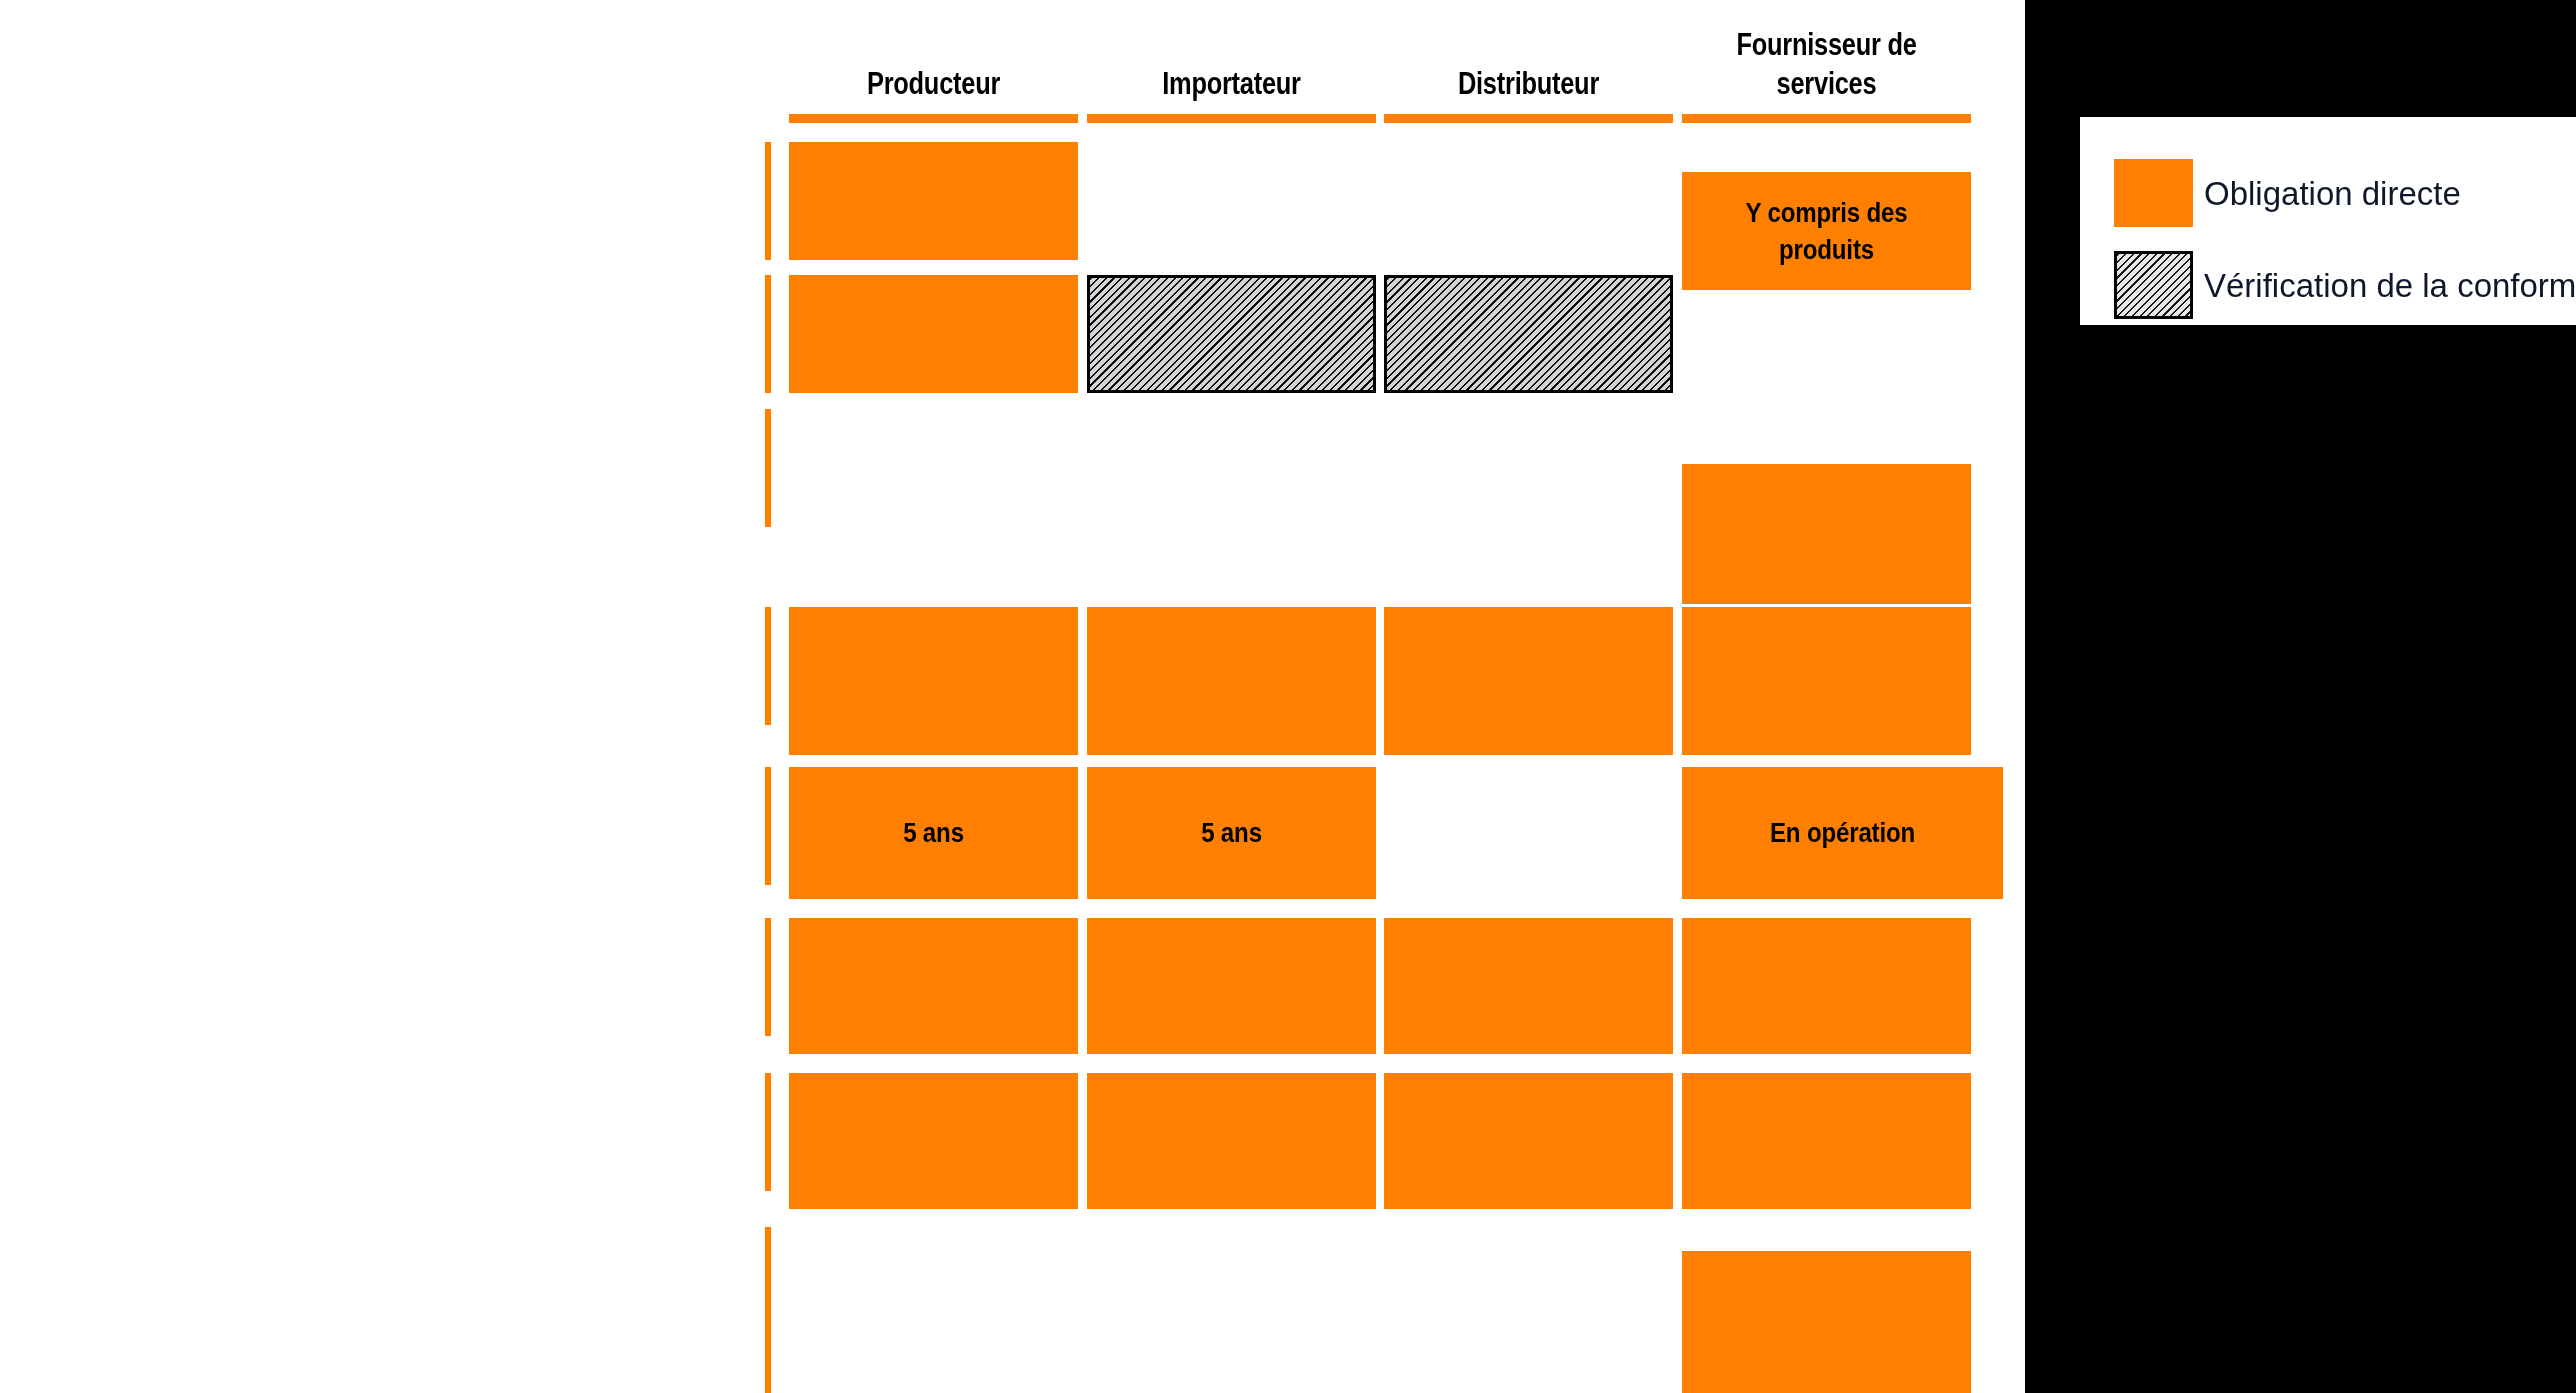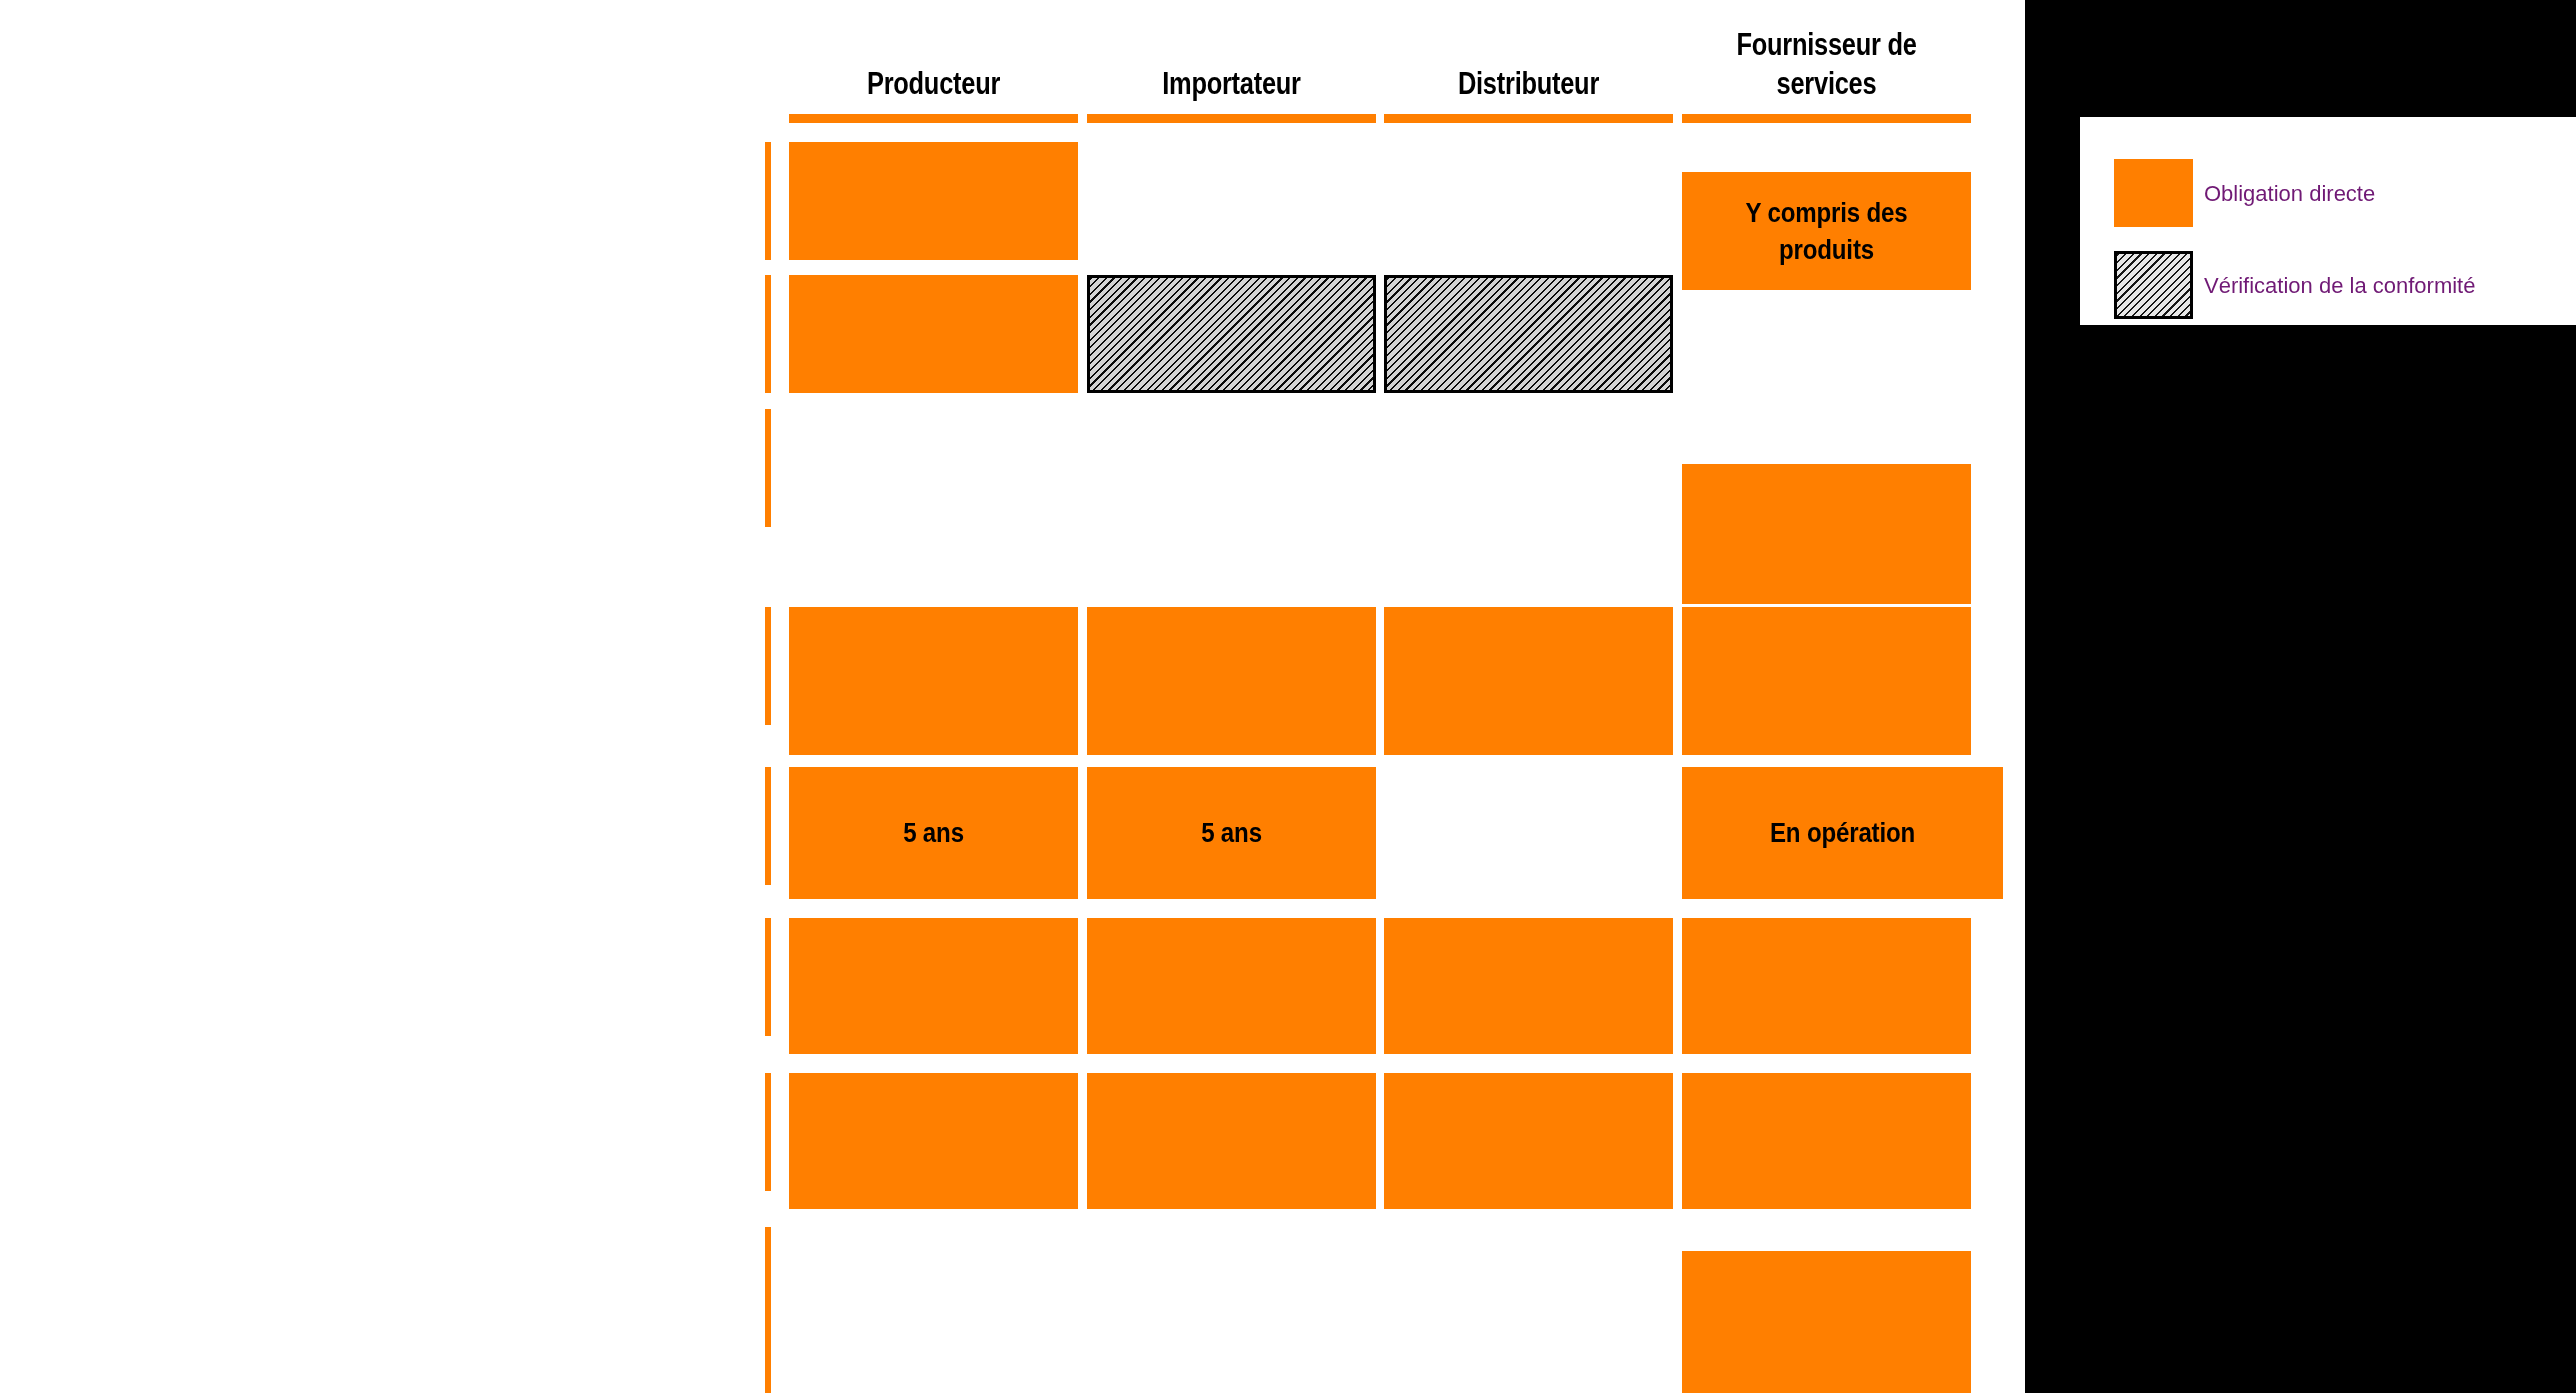--- a/index.html
+++ b/index.html
@@ -97,23 +97,23 @@
   .legend-swatch.verify{
     background:#e8e8e8;
     border:3.1px solid #000;
     box-sizing:border-box;
     background-image:repeating-linear-gradient(135deg,
         rgba(0,0,0,0.9) 0px, rgba(0,0,0,0.9) 1.6px,
         rgba(255,255,255,0) 1.6px, rgba(255,255,255,0) 5.4px);
   }
   .legend-text{
     margin-left:11px;
-    font-size:22px;
+    font-size:33px;
     line-height:37px;
-    color:#701a75;
+    color:#0f172a;
     white-space:nowrap;
   }
 </style>
 </head>
 <body>
 
 <div id="stage">
 
   <div id="canvas">
     <div id="headers">

